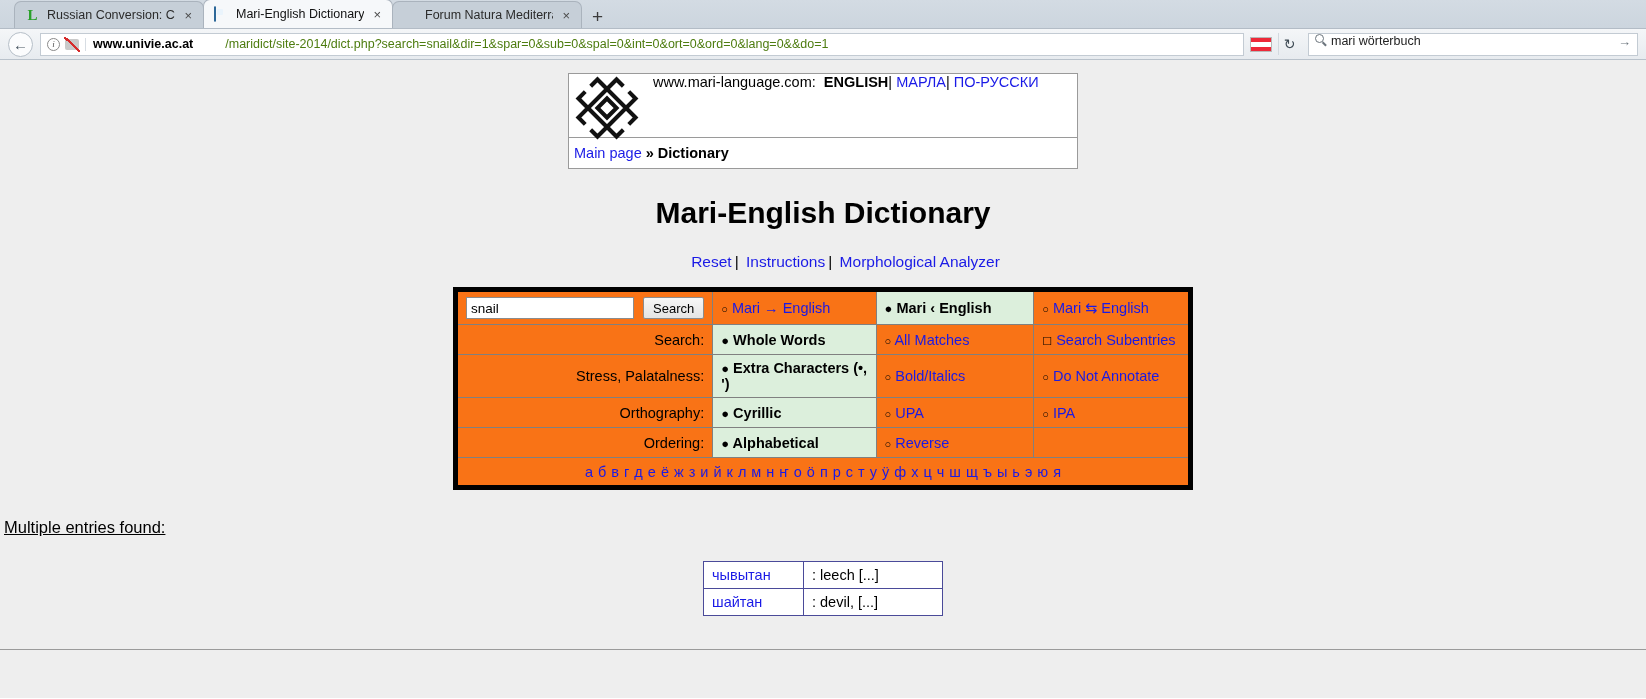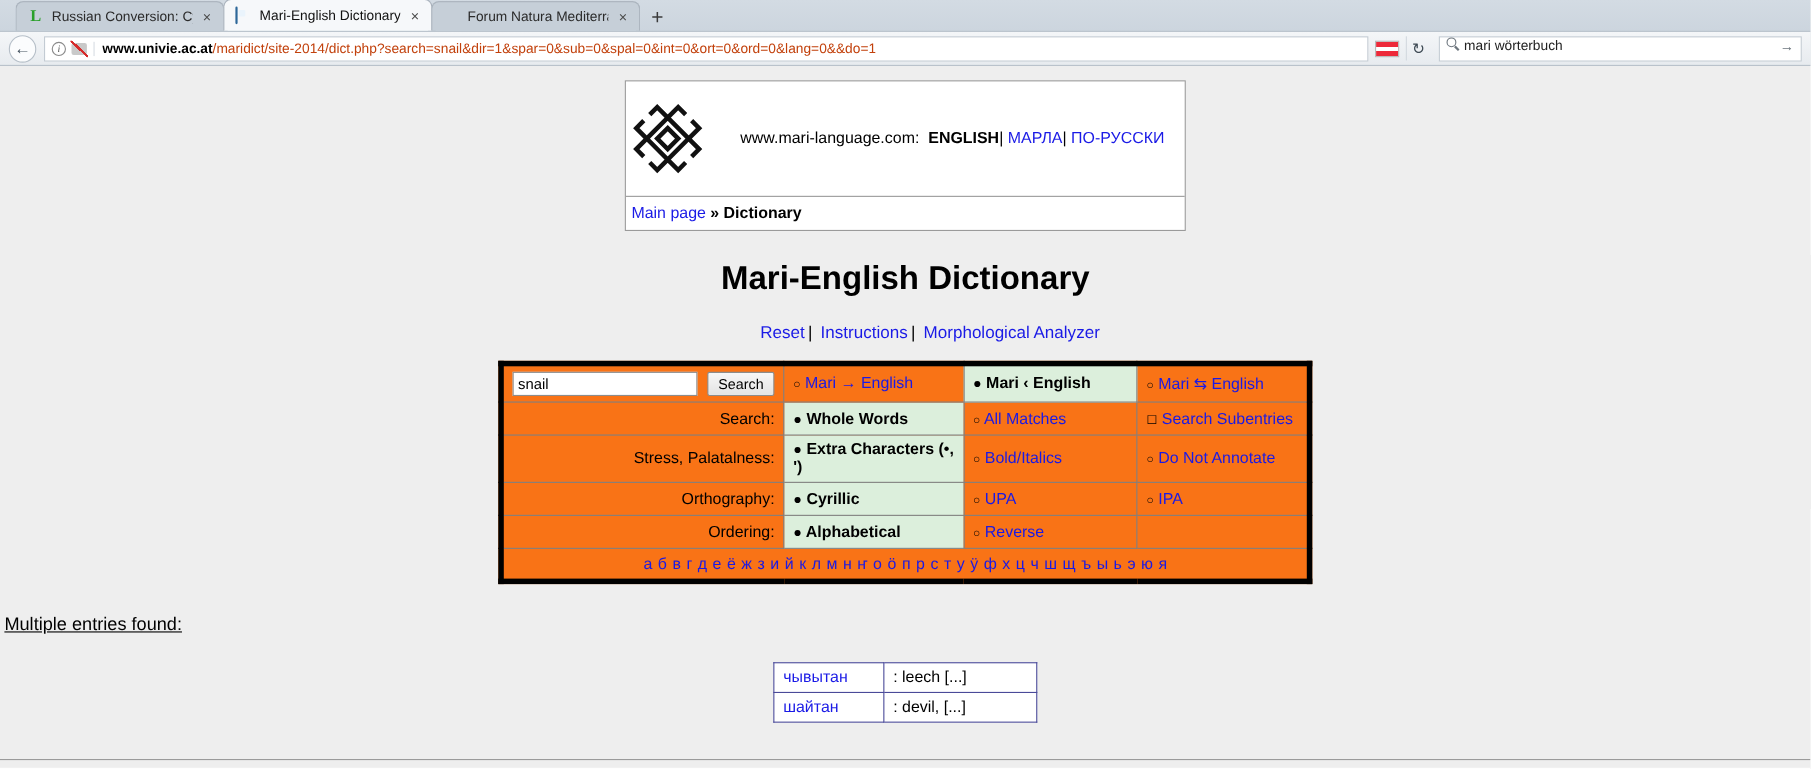--- a/index.html
+++ b/index.html
@@ -103,21 +103,21 @@
   }
   .ico-cam {
     width:14px;height:11px;background:#c9c9c9;border-radius:2px;position:relative;
   }
   .ico-cam:after{
     content:"";position:absolute;left:-1px;top:-2px;width:16px;height:15px;
     background:linear-gradient(to top right,transparent 46%,#d62b2b 46%,#d62b2b 56%,transparent 56%);
   }
   .url-text { color:#1b1b1b; white-space:nowrap; overflow:hidden; }
   .url-text b { color:#000; font-weight:bold; }
-  .url-text .dim { color:#c2410c; }
+  .url-text .dim { color:#4d7c0f;margin-left:32px; }
   .flag-at {
     width:22px;height:15px;margin:0 6px;flex:0 0 22px;
     border:1px solid #b9b9b9;
     background:linear-gradient(#ed2939 0 33.3%, #ffffff 33.3% 66.6%, #ed2939 66.6% 100%);
   }
   .reloadbtn {
     width:22px;height:22px;display:flex;align-items:center;justify-content:center;
     color:#3f4b55;font-size:14px;cursor:pointer;border-left:1px solid #d3d9df;
   }
   .searchbar {
@@ -144,24 +144,23 @@
     overflow:hidden;
   }
   .content { width:100%; }
 
   .hdrbox {
     width:510px; margin:13px auto 0 auto;
     background:#ffffff;
     border:1px solid #9a9a9a;
   }
   .hdrtop {
-    display:flex; align-items:center;
-    height:105px; padding-left:4px;
+    display:flex; 
+    height:64px; padding-left:4px;
     border-bottom:1px solid #9a9a9a;
-    gap:20px;
   }
   .logo { width:68px;height:68px;flex:0 0 68px; margin-right:12px; }
   .hdrtext { font-size:14.5px; color:#000; }
   .hdrtext .sep { color:#000; }
   .hdrtext b { font-weight:bold; }
   .hdrtext a { color:#1a1ae6; text-decoration:none; }
   .crumb {
     height:30px; display:flex; align-items:center;
     padding-left:5px; font-size:14.5px;
   }

